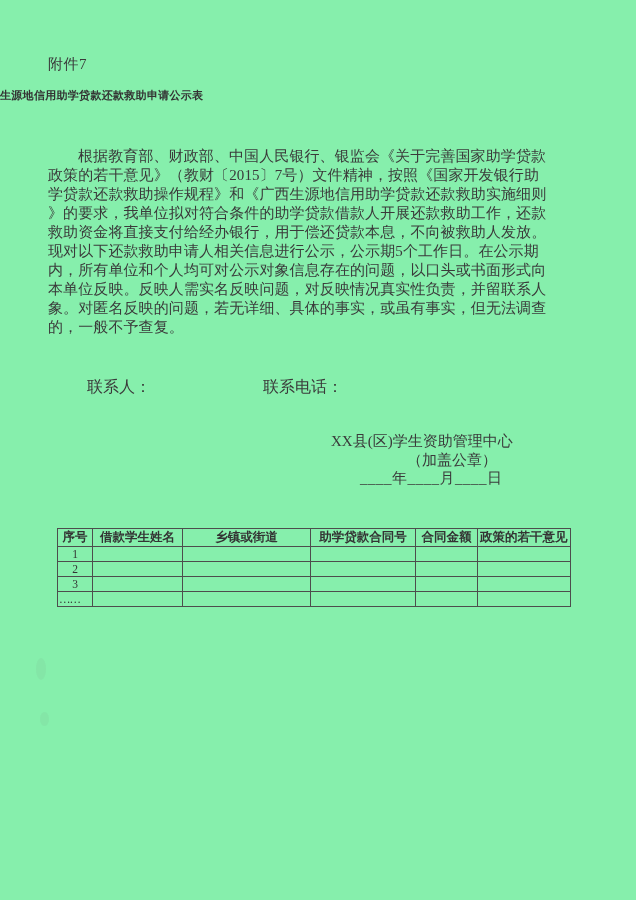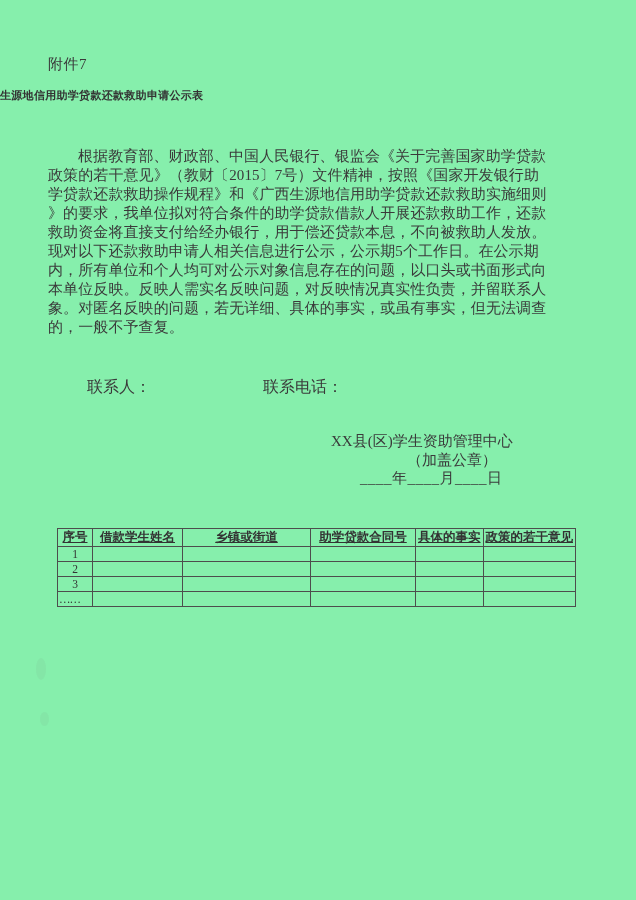--- a/index.html
+++ b/index.html
@@ -49,21 +49,21 @@
     position:absolute;left:57px;top:528px;
     border-collapse:collapse;table-layout:fixed;
     font-size:12px;color:#333;
   }
   .apply-table th,.apply-table td{
     border:1px solid #4d4d4d;
     padding:0 2px;
     overflow:hidden;white-space:nowrap;
     text-align:center;vertical-align:middle;
   }
-  .apply-table th{font-weight:bold;height:15px;font-size:12.5px;text-decoration:underline;}
+  .apply-table th{font-weight:bold;height:15px;font-size:12.5px;}
   .apply-table td{height:14px;font-size:11.5px;}
   .col-0{width:35px;} .col-1{width:90px;} .col-2{width:128px;}
   .col-3{width:105px;} .col-4{width:62px;} .col-5{width:88px;}
   td.dots-cell{text-align:left;padding-left:1px;letter-spacing:-1px;}
 </style>
 </head>
 <body>
 
 <div class="page">
 
@@ -106,21 +106,21 @@
       <col class="col-3">
         <col class="col-4">
         <col class="col-5">
     </colgroup>
     <thead>
       <tr>
         <th>序号</th>
         <th>借款学生姓名</th>
         <th>乡镇或街道</th>
         <th>助学贷款合同号</th>
-        <th>具体的事实</th>
+        <th>合同金额</th>
         <th>政策的若干意见</th>
       </tr>
     </thead>
     <tbody>
       <tr>
         <td>1</td>
         <td></td>
         <td></td>
         <td></td>
         <td></td>

